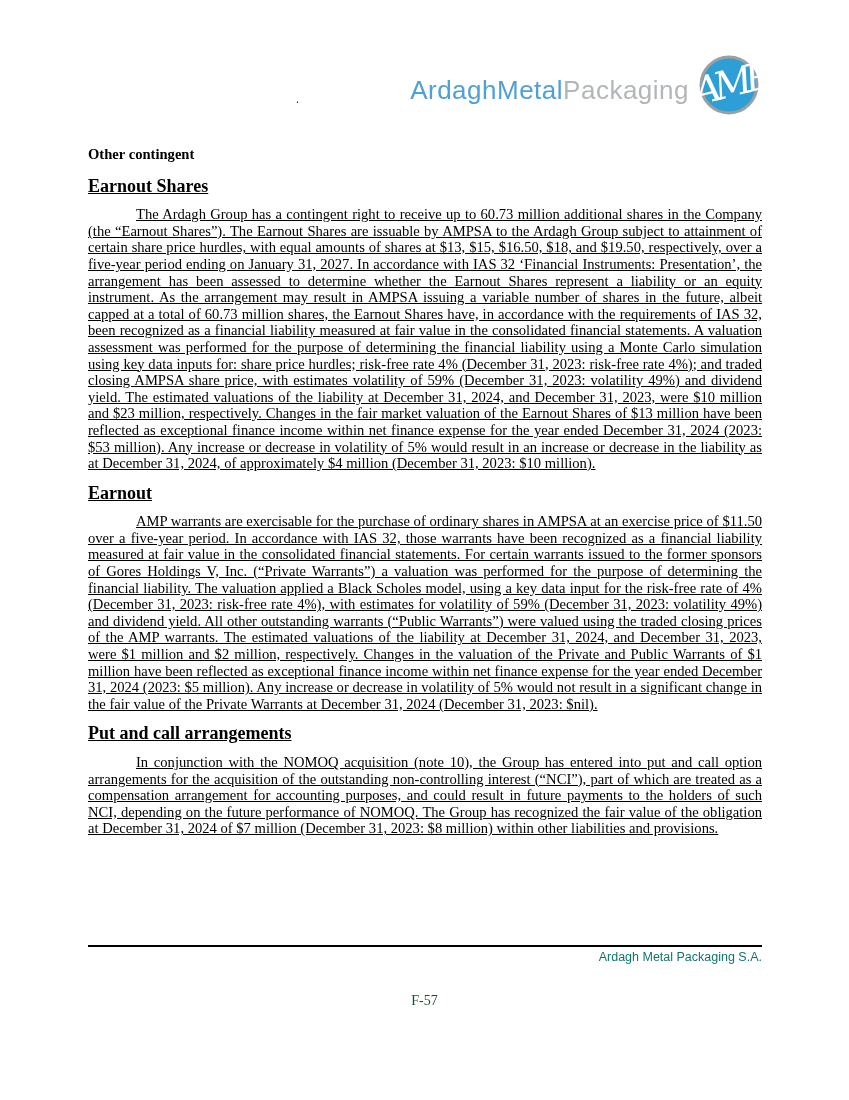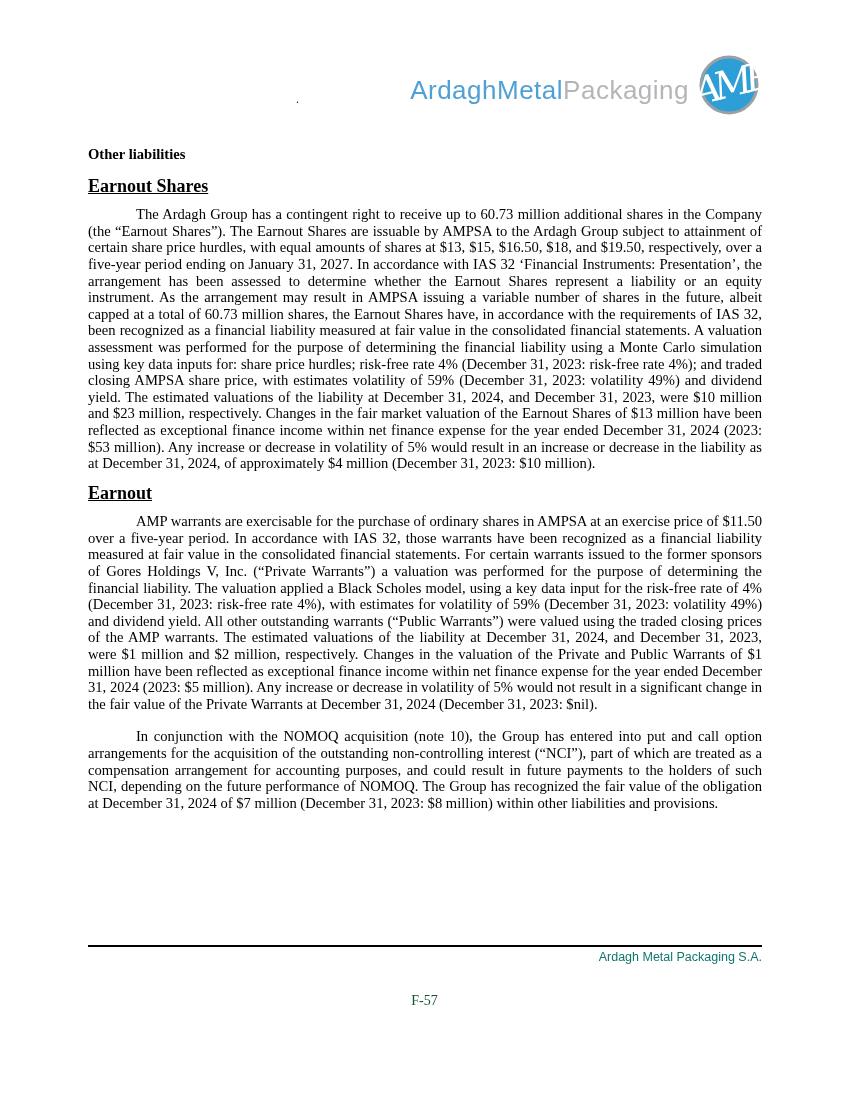--- a/index.html
+++ b/index.html
@@ -61,20 +61,21 @@
   .sub-heading {
     font-weight: bold;
     font-size: 18px;
     text-decoration: underline;
     margin: 0 0 12px 0;
   }
   .para {
     text-align: justify;
     text-indent: 48px;
     margin: 16px 0 13px 0;
+    text-decoration: underline;
   }
   .sub-heading + .para { margin-top: 0; }
   .section { margin: 0; }
   .section + .section { margin-top: 2px; }
 
   
   .footer-rule {
     position: absolute;
     left: 88px;
     top: 945px;
@@ -113,33 +114,34 @@
       <span class="blue-part">ArdaghMetal</span><span class="gray-part">Packaging</span>
     </div>
     <svg class="emblem-svg" viewBox="0 0 64 64" aria-hidden="true">
       <circle cx="32" cy="33" r="28" fill="#2d9fd6" stroke="#9aa0a3" stroke-width="3"></circle>
       <text x="32" y="45" text-anchor="middle" font-family="DejaVu Serif, serif" font-style="italic" font-size="38" fill="#ffffff" letter-spacing="-7" transform="rotate(-14 32 33)">AMP</text>
     </svg>
   </div>
 
   <main class="content">
 
-    <div class="doc-title">Other liabilities</div>
+    <div class="doc-title">Other contingent</div>
 
     <section class="section">
       <div class="sub-heading">Earnout Shares</div>
       <p class="para">The Ardagh Group has a contingent right to receive up to 60.73 million additional shares in the Company (the “Earnout Shares”). The Earnout Shares are issuable by AMPSA to the Ardagh Group subject to attainment of certain share price hurdles, with equal amounts of shares at $13, $15, $16.50, $18, and $19.50, respectively, over a five-year period ending on January 31, 2027. In accordance with IAS 32 ‘Financial Instruments: Presentation’, the arrangement has been assessed to determine whether the Earnout Shares represent a liability or an equity instrument. As the arrangement may result in AMPSA issuing a variable number of shares in the future, albeit capped at a total of 60.73 million shares, the Earnout Shares have, in accordance with the requirements of IAS 32, been recognized as a financial liability measured at fair value in the consolidated financial statements. A valuation assessment was performed for the purpose of determining the financial liability using a Monte Carlo simulation using key data inputs for: share price hurdles; risk-free rate 4% (December 31, 2023: risk-free rate 4%); and traded closing AMPSA share price, with estimates volatility of 59% (December 31, 2023: volatility 49%) and dividend yield. The estimated valuations of the liability at December 31, 2024, and December 31, 2023, were $10 million and $23 million, respectively. Changes in the fair market valuation of the Earnout Shares of $13 million have been reflected as exceptional finance income within net finance expense for the year ended December 31, 2024 (2023: $53 million). Any increase or decrease in volatility of 5% would result in an increase or decrease in the liability as at December 31, 2024, of approximately $4 million (December 31, 2023: $10 million).</p>
     </section>
 
     <section class="section">
       <div class="sub-heading">Earnout</div>
       <p class="para">AMP warrants are exercisable for the purchase of ordinary shares in AMPSA at an exercise price of $11.50 over a five-year period. In accordance with IAS 32, those warrants have been recognized as a financial liability measured at fair value in the consolidated financial statements. For certain warrants issued to the former sponsors of Gores Holdings V, Inc. (“Private Warrants”) a valuation was performed for the purpose of determining the financial liability. The valuation applied a Black Scholes model, using a key data input for the risk-free rate of 4% (December 31, 2023: risk-free rate 4%), with estimates for volatility of 59% (December 31, 2023: volatility 49%) and dividend yield. All other outstanding warrants (“Public Warrants”) were valued using the traded closing prices of the AMP warrants. The estimated valuations of the liability at December 31, 2024, and December 31, 2023, were $1 million and $2 million, respectively. Changes in the valuation of the Private and Public Warrants of $1 million have been reflected as exceptional finance income within net finance expense for the year ended December 31, 2024 (2023: $5 million). Any increase or decrease in volatility of 5% would not result in a significant change in the fair value of the Private Warrants at December 31, 2024 (December 31, 2023: $nil).</p>
     </section>
 
     <section class="section">
+      <div class="sub-heading">Put and call arrangements</div>
       <p class="para">In conjunction with the NOMOQ acquisition (note 10), the Group has entered into put and call option arrangements for the acquisition of the outstanding non-controlling interest (“NCI”), part of which are treated as a compensation arrangement for accounting purposes, and could result in future payments to the holders of such NCI, depending on the future performance of NOMOQ. The Group has recognized the fair value of the obligation at December 31, 2024 of $7 million (December 31, 2023: $8 million) within other liabilities and provisions.</p>
     </section>
 
   </main>
 
   <div class="footer-rule"></div>
   <div class="footer-company">Ardagh Metal Packaging S.A.</div>
   <div class="page-number">F-57</div>
 
 </div>

